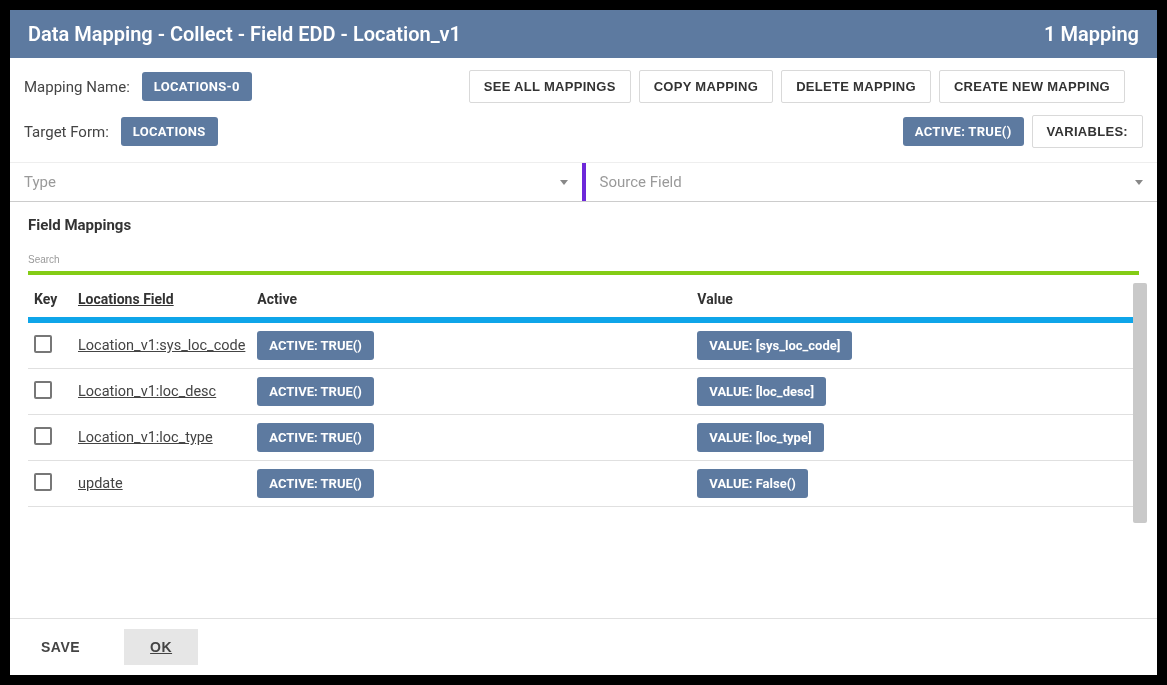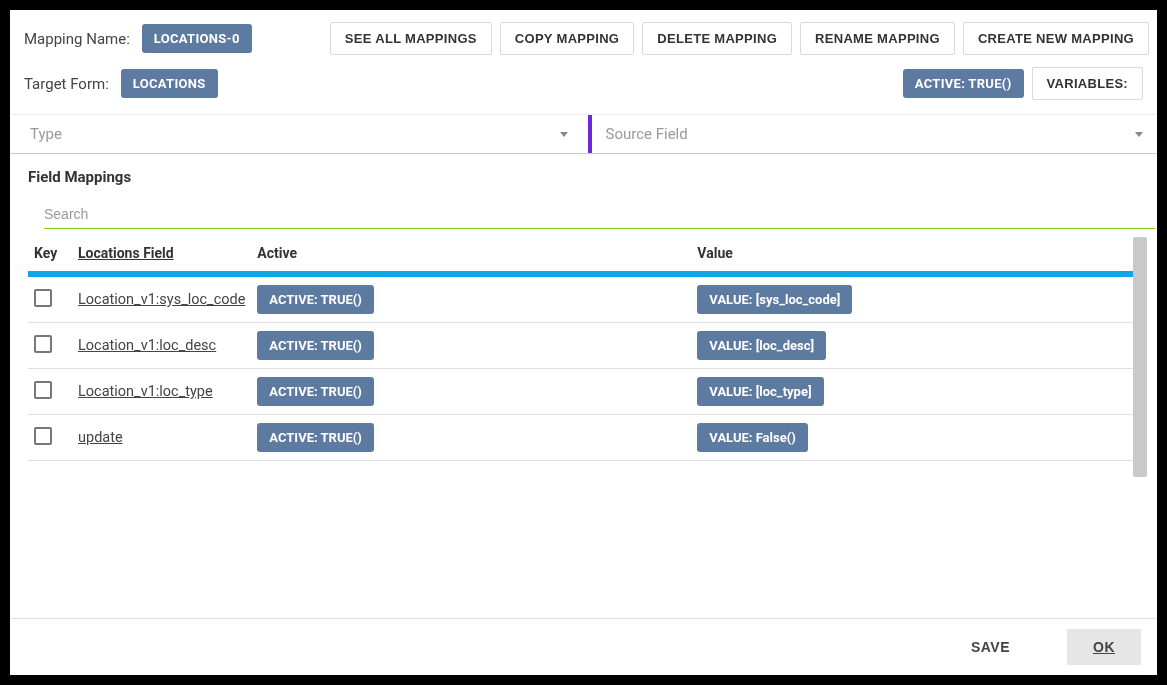--- a/index.html
+++ b/index.html
@@ -23,21 +23,21 @@
     background: #5d7aa0;
     color: #fff;
     padding: 12px 18px;
     display: flex;
     justify-content: space-between;
     align-items: center;
     font-size: 20px;
     font-weight: 600;
   }
   .toolbar {
-    padding: 12px 8px 6px 14px;
+    padding: 12px 32px 6px 14px;
     display: flex;
     align-items: center;
     flex-wrap: wrap;
     gap: 8px;
   }
   .toolbar .spacer { flex: 1; }
   .label { color: #444; font-size: 15px; margin-right: 4px; }
   .chip {
     background: #5d7aa0;
     color: #fff;
@@ -72,46 +72,44 @@
   }
   .sel {
     flex: 1;
     padding: 10px 14px;
     color: #9a9a9a;
     font-size: 15px;
     display: flex;
     justify-content: space-between;
     align-items: center;
     cursor: pointer;
-    margin-left: 6px;
   }
   .sel + .sel { border-left: 4px solid #6d28d9; }
   .caret {
     width: 0; height: 0;
     border-left: 4px solid transparent;
     border-right: 4px solid transparent;
     border-top: 5px solid #888;
   }
   .section-title {
     font-weight: 700;
     padding: 14px 18px 10px 18px;
     font-size: 15px;
   }
   .search-row {
     padding: 4px 18px 8px 18px;
   }
   .search-row input {
     width: 100%;
     border: none;
-    border-bottom: 1px solid #84cc16;
-    font-size: 14px;
+    border-bottom: 4px solid #84cc16;
+    font-size: 10px;
     padding: 6px 0;
     color: #555;
     outline: none;
-    margin-left: 16px;
   }
   .search-row input::placeholder { color: #9a9a9a; }
   .table-wrap {
     flex: 1;
     overflow-y: auto;
     margin: 0 10px 0 18px;
     position: relative;
   }
   table {
     width: 100%;
@@ -154,24 +152,23 @@
   .scrollbar-fake {
     position: absolute;
     right: 0; top: 0;
     width: 14px;
     height: 240px;
     background: #c9c9c9;
     border-radius: 2px;
   }
   .footer {
     border-top: 1px solid #e0e0e0;
-    padding: 10px 16px;
-    display: flex;
-    justify-content: flex-end;
-    gap: 31px;
+    padding: 10px 5px;
+    display: flex;
+    gap: 18px;
     align-items: center;
   }
   .fbtn {
     padding: 10px 26px;
     font-size: 14px;
     font-weight: 700;
     border: none;
     background: transparent;
     cursor: pointer;
     color: #444;
@@ -180,29 +177,32 @@
   .fbtn.ok {
     background: #e6e6e6;
     text-decoration: underline;
   }
 </style>
 </head>
 <body>
 
 <div class="window">
 
+  <div class="titlebar">
+    <span>Data Mapping - Collect - Field EDD - Location_v1</span>
+    <span>1 Mapping</span>
+  </div>
 
   <div class="toolbar">
     <span class="label">Mapping Name:</span>
     <span class="chip">LOCATIONS-0</span>
     <span class="spacer"></span>
     <button class="btn">SEE ALL MAPPINGS</button>
     <button class="btn">COPY MAPPING</button>
     <button class="btn">DELETE MAPPING</button>
-    <button class="btn">RENAME MAPPING</button>
     <button class="btn">CREATE NEW MAPPING</button>
   </div>
 
   <div class="row2">
     <span class="label">Target Form:</span>
     <span class="chip">LOCATIONS</span>
     <span class="spacer"></span>
     <span class="chip">ACTIVE: TRUE()</span>
     <button class="btn">VARIABLES:</button>
   </div>

